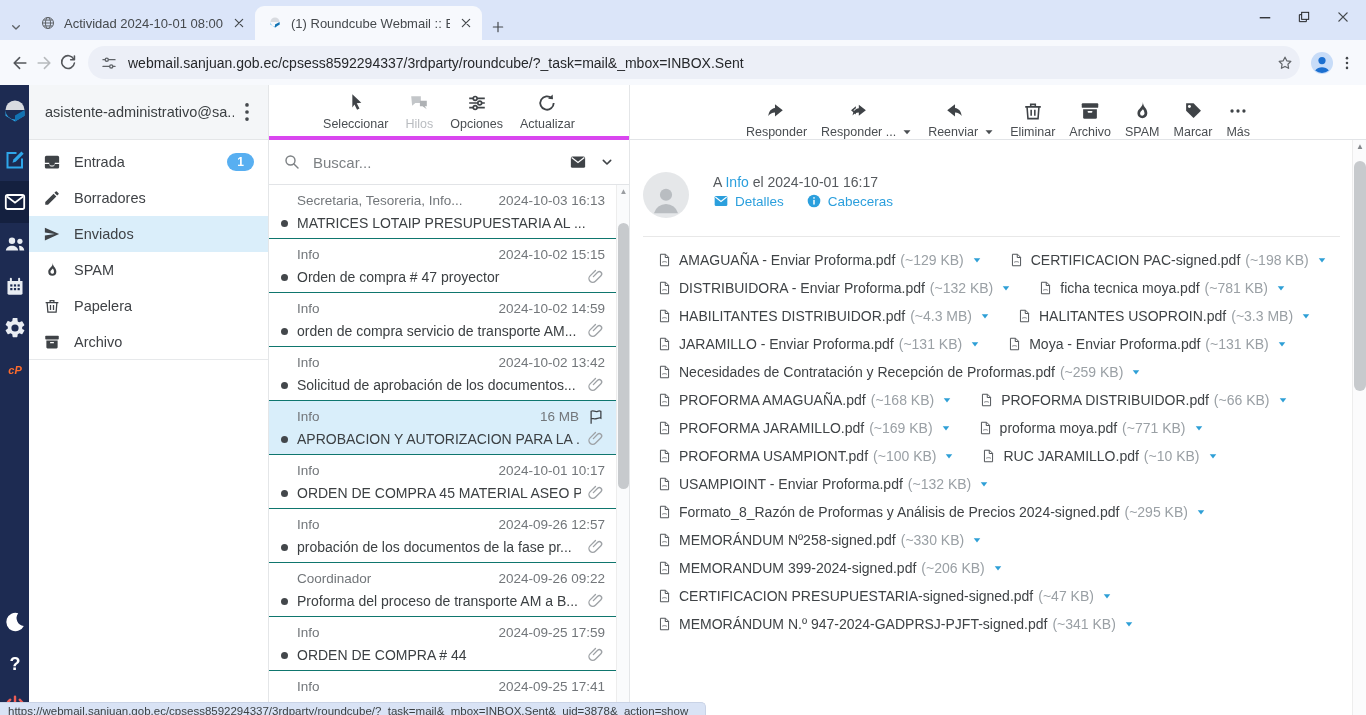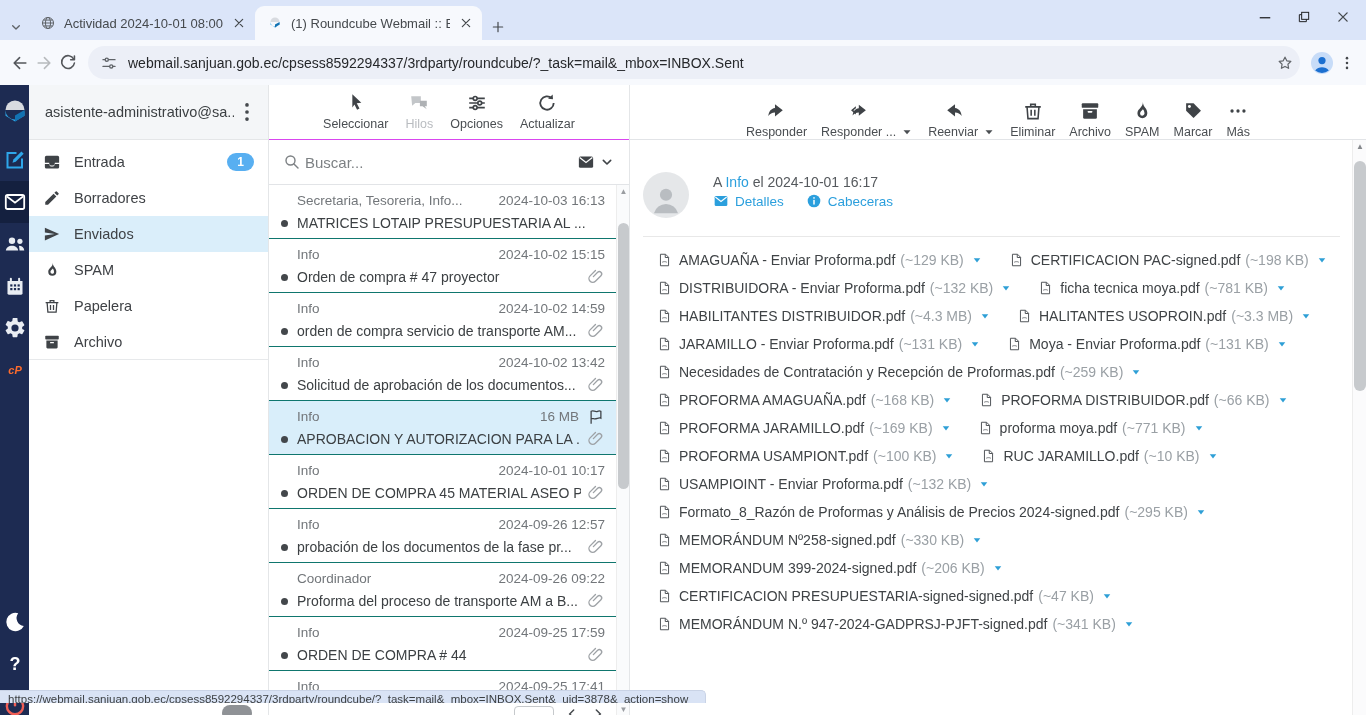--- a/index.html
+++ b/index.html
@@ -47,24 +47,24 @@
   .folderlist{padding-top:4px}
   .folder{height:36px;display:flex;align-items:center;gap:13px;padding:0 14px;font-size:14.5px;color:#3f4246}
   .folder.selected{background:#daeefa}
   .folder .flabel{flex:1;white-space:nowrap;overflow:hidden}
   .badge{background:#58aff1;color:#fff;font-size:12px;font-weight:bold;border-radius:10px;padding:2px 10px;flex:none}
   .fdivider{border-bottom:1px solid #e7e9eb}
   .graypill{position:absolute;left:222px;bottom:-6px;width:30px;height:16px;background:#8f9296;border-radius:8px}
 
   
   .listcol{width:361px;border-right:1px solid #e4e6e8;display:flex;flex-direction:column;flex:none;position:relative;background:#fff}
-  .ltoolbar{height:55px;flex:none;display:flex;align-items:flex-start;justify-content:center;gap:17px;padding-top:7px;border-bottom:1px solid #d946ef;background:#fff}
+  .ltoolbar{height:55px;flex:none;display:flex;align-items:flex-start;justify-content:center;gap:17px;padding-top:7px;border-bottom:4px solid #d946ef;background:#fff}
   .tbtn{display:flex;flex-direction:column;align-items:center;gap:3px;font-size:12.5px;color:#4a4e52}
   .tbtn.disabled{color:#b9bcc0}
-  .searchbar{height:45px;flex:none;display:flex;align-items:center;gap:4px;padding:0 14px;border-bottom:1px solid #e2e4e7}
+  .searchbar{height:45px;flex:none;display:flex;align-items:center;gap:12px;padding:0 14px;border-bottom:1px solid #e2e4e7}
   .searchbar input{flex:1;border:none;outline:none;background:transparent;font-size:15px;color:#3f4347;font-family:"Liberation Sans",sans-serif}
   .searchbar input::placeholder{color:#7d8184}
   .msgs{flex:1;overflow:hidden;position:relative}
   .msg-row{height:54px;padding:7px 24px 0 12px;border-bottom:1px solid #0f766e}
   .msg-row.selected{background:#d9eefa}
   .msg-row .l1{display:flex;justify-content:space-between;align-items:center;color:#72767a;font-size:13.5px;line-height:18px;padding-left:16px}
   .msg-row .l1 .meta{display:flex;align-items:flex-start;gap:8px}
   .msg-row .l2{display:flex;align-items:center;margin-top:3px;font-size:14px;color:#3c4043;line-height:20px}
   .dot{width:7px;height:7px;border-radius:50%;background:#43474b;margin-right:9px;flex:none}
   .subj{flex:1;white-space:nowrap;overflow:hidden}
@@ -99,21 +99,21 @@
   .att{display:flex;align-items:center;min-width:0}
   .att .pdf{width:15px;height:18px;flex:none;margin-right:7px}
   .att a{font-size:14px;color:#3f4346;text-decoration:none;white-space:nowrap}
   .att .size{font-size:14px;color:#9aa0a5;margin-left:5px;white-space:nowrap}
   .att .caret{width:12px;height:12px;margin-left:7px;flex:none}
   .rscroll{position:absolute;top:55px;right:0;bottom:0;width:14px;background:#fbfbfc;border-left:1px solid #ededed}
   .rscroll .arr{width:14px;height:13px;display:flex;align-items:center;justify-content:center;color:#85888c;font-size:8px}
   .rthumb{position:absolute;left:1px;top:21px;width:12px;height:230px;background:#c7cacd;border-radius:6px}
 
   
-  .statusbubble{position:absolute;left:0;bottom:12px;height:13px;width:706px;background:#d9e3f5;border:1px solid #c9d3e6;border-bottom:none;border-left:none;border-radius:0 5px 0 0;overflow:hidden;font-size:11.5px;color:#3c4043;padding:2px 8px;white-space:nowrap;z-index:5}
+  .statusbubble{position:absolute;left:0;bottom:0;height:13px;width:706px;background:#d9e3f5;border:1px solid #c9d3e6;border-bottom:none;border-left:none;border-radius:0 5px 0 0;overflow:hidden;font-size:11.5px;color:#3c4043;padding:2px 8px;white-space:nowrap;z-index:5}
 </style>
 </head>
 <body>
 
 <div class="browser">
 
   <div class="titlebar">
     <div class="tabsearch ic i16">
         <svg viewBox="0 0 24 24" xmlns="http://www.w3.org/2000/svg">
           <path d="M7 10l5 5 5-5" fill="none" stroke="#5f6368" stroke-width="2" stroke-linecap="round" stroke-linejoin="round"></path>

